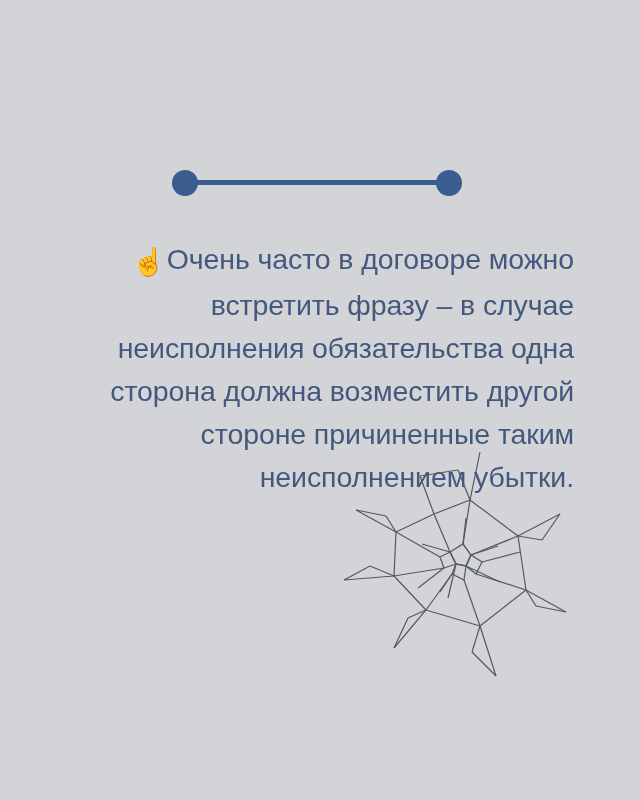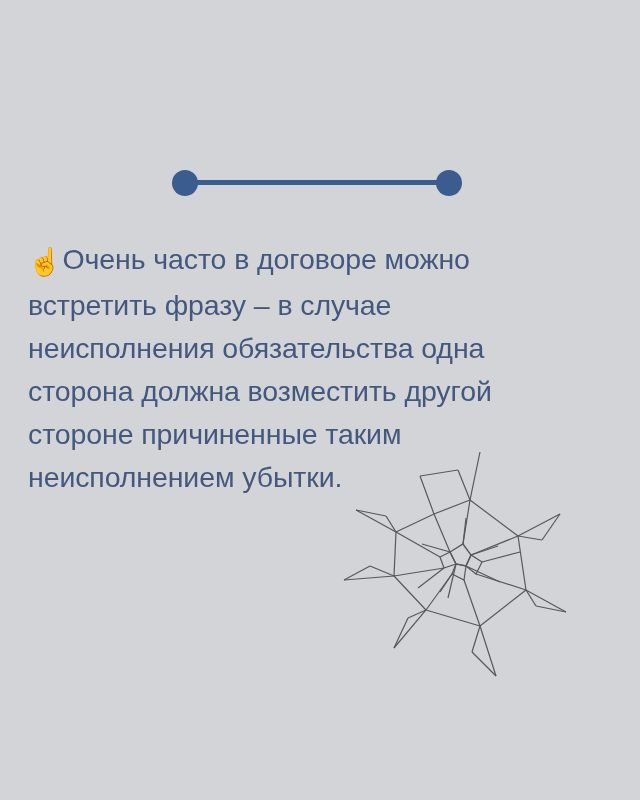--- a/index.html
+++ b/index.html
@@ -45,28 +45,29 @@
     height: 26px;
     border-radius: 50%;
     background: #3b5c8f;
   }
   .divider .dot.left { left: 0; }
   .divider .dot.right { right: 0; }
 
   
   .text-block {
     position: absolute;
-    left: 28px;
+    left: 34px;
     top: 238px;
     width: 540px;
     color: #44587e;
     font-size: 28.5px;
     line-height: 43px;
     font-weight: 400;
     letter-spacing: -0.1px;
+    text-align: right;
   }
   .text-block .hand {
     font-size: 27px;
     margin-right: 1px;
     vertical-align: -2px;
   }
 
   
   .crack {
     position: absolute;

